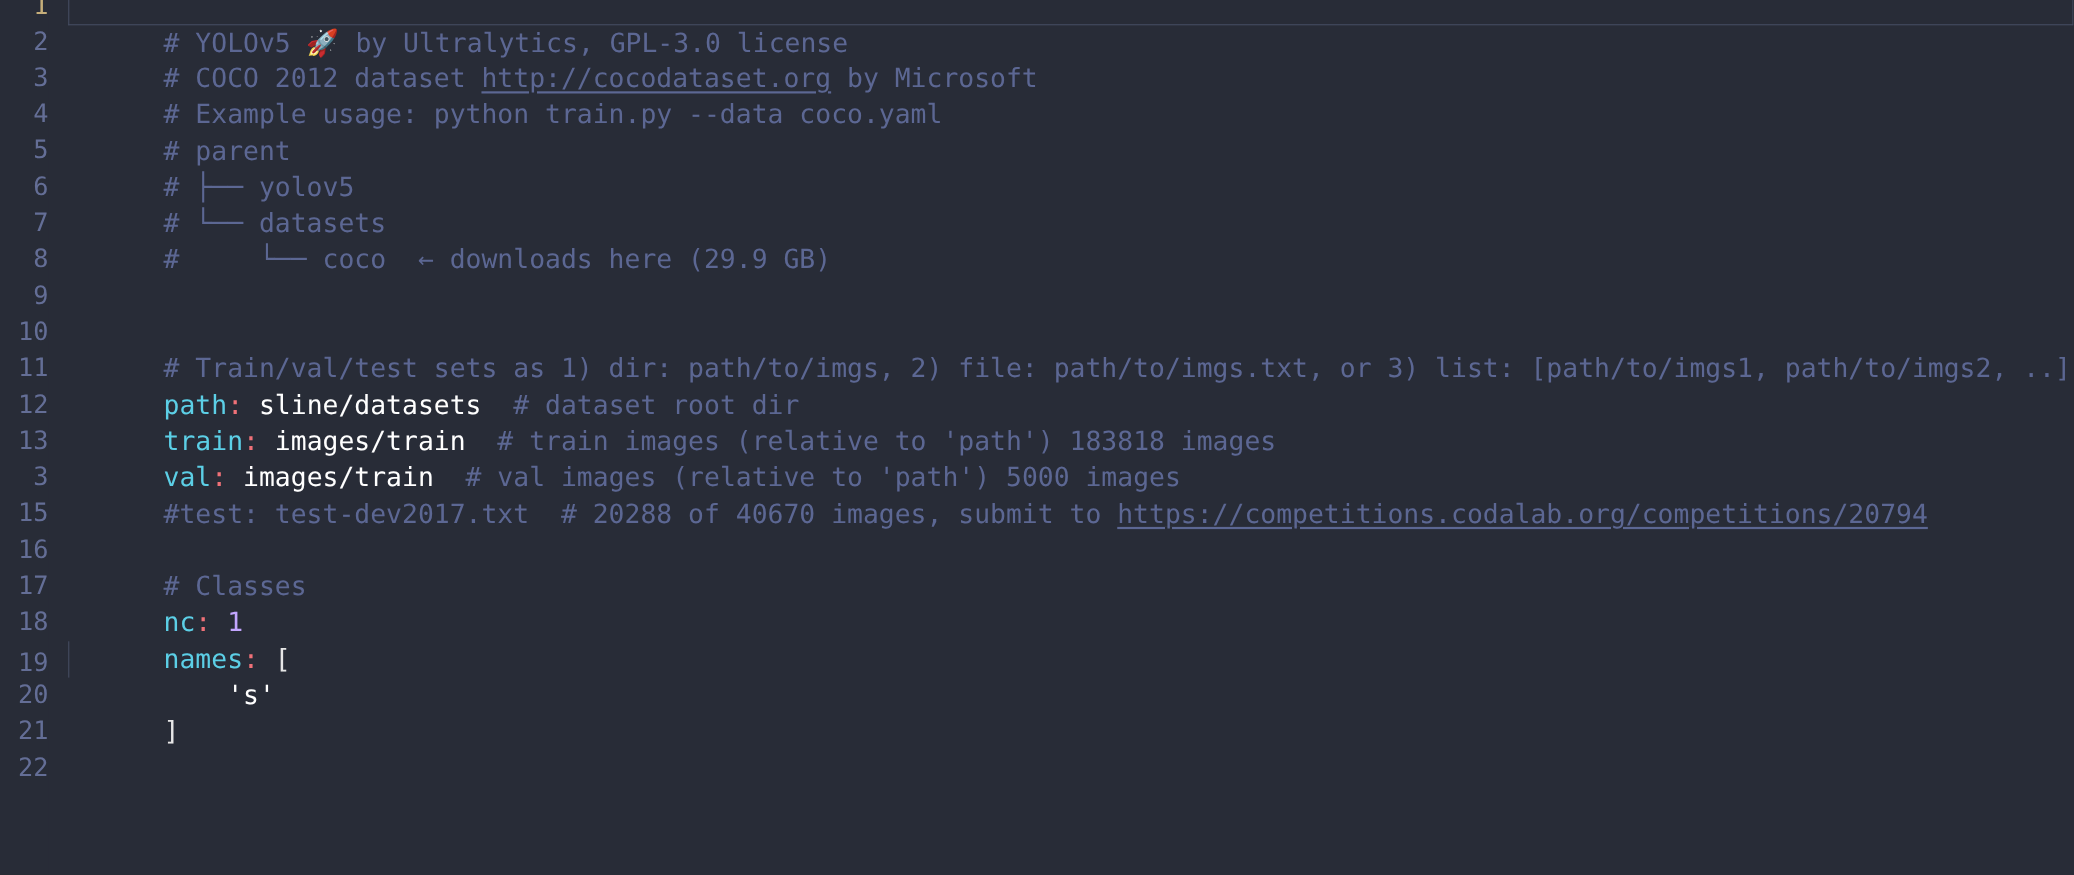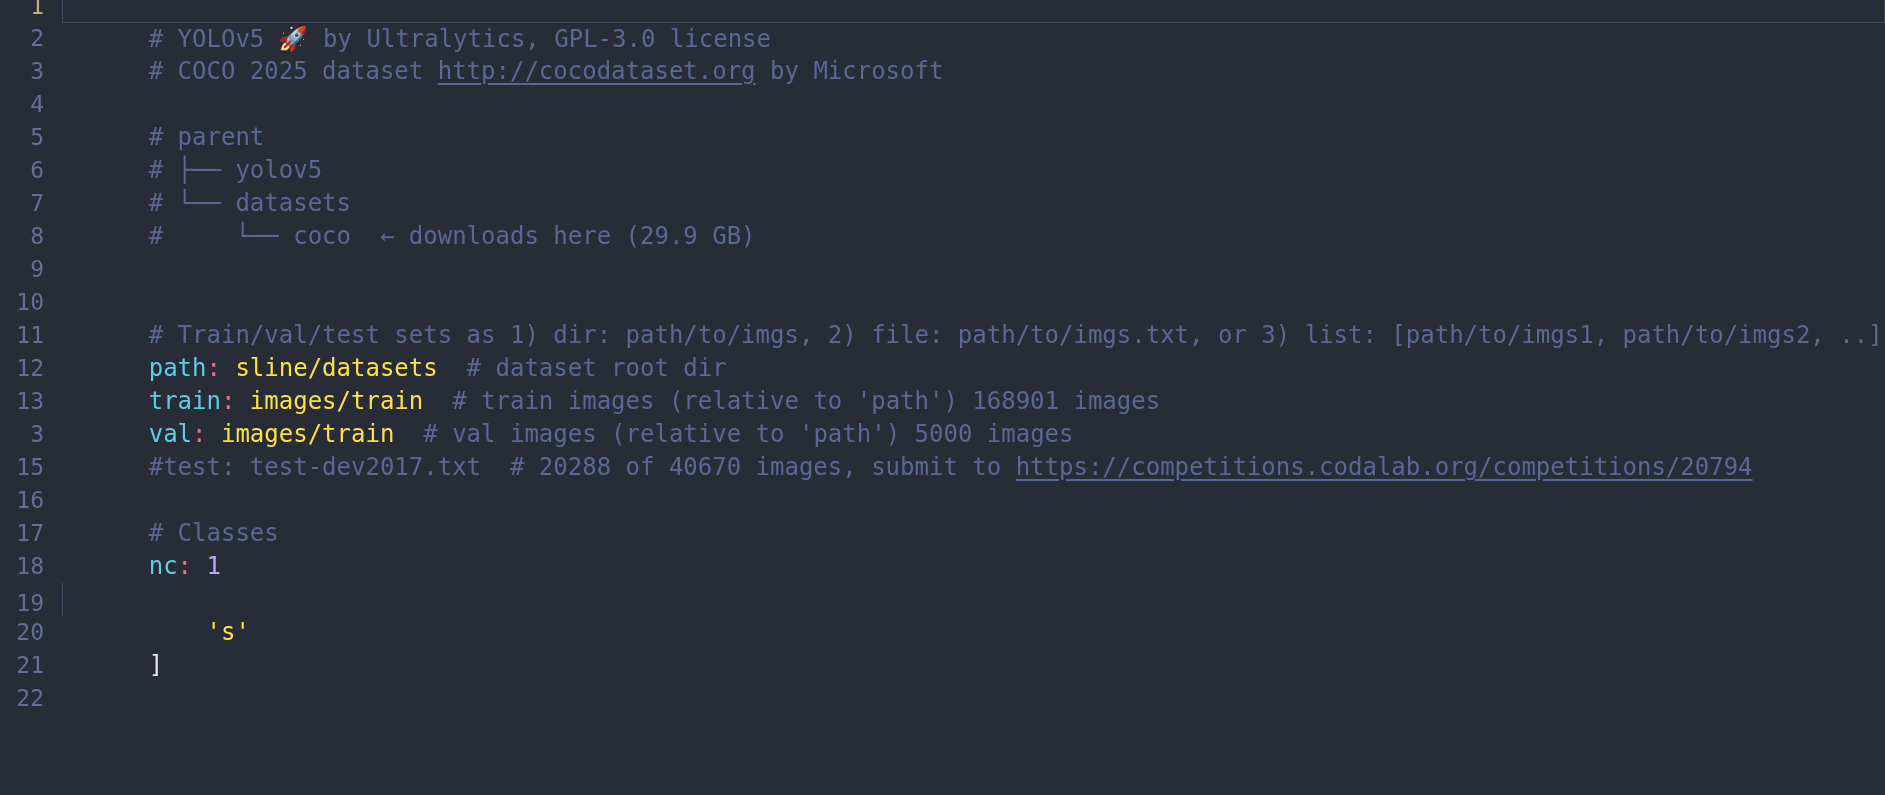--- a/index.html
+++ b/index.html
@@ -69,21 +69,21 @@
     box-sizing: border-box;
     pointer-events: none;
     z-index: 1;
   }
 
   
   .cmt  { color: #5c6793; }              
   .lnk  { color: #5c6793; text-decoration: underline; text-underline-offset: 4px; }
   .key  { color: #5ccfe6; }              
   .col  { color: #f07178; }              
-  .str  { color: #fde047; }              
+  .str  { color: #ffffff; }              
   .num  { color: #c3a6ff; }              
   .pun  { color: #e6e6e6; }              
 
   
   .indent-guide {
     position: absolute;
     width: 1px;
     background: #454c62;
     z-index: 2;
   }
@@ -122,23 +122,26 @@
 
   <div class="codearea">
 
     <div class="indent-guide" style="left:62px; top:583px; height:33px;"></div>
 
     <div class="line" style="top:-10px">
       <span class="cmt"># YOLOv5 🚀 by Ultralytics, GPL-3.0 license</span>
     </div>
 
     <div class="line" style="top:22px">
-      <span class="cmt"># COCO 2025 dataset </span><span class="lnk">http://cocodataset.org</span><span class="cmt"> by Microsoft</span>
-    </div>
-
+      <span class="cmt"># COCO 2012 dataset </span><span class="lnk">http://cocodataset.org</span><span class="cmt"> by Microsoft</span>
+    </div>
+
+    <div class="line" style="top:55px">
+      <span class="cmt"># Example usage: python train.py --data coco.yaml</span>
+    </div>
 
     <div class="line" style="top:88px">
       <span class="cmt"># parent</span>
     </div>
 
     <div class="line" style="top:121px">
       <span class="cmt"># ├── yolov5</span>
     </div>
 
     <div class="line" style="top:154px">
@@ -159,21 +162,21 @@
 
     <div class="line" style="top:286px">
       <span class="cmt"># Train/val/test sets as 1) dir: path/to/imgs, 2) file: path/to/imgs.txt, or 3) list: [path/to/imgs1, path/to/imgs2, ..]</span>
     </div>
 
     <div class="line" style="top:319px">
       <span class="key">path</span><span class="col">:</span><span class="str"> sline/datasets</span><span class="cmt">  # dataset root dir</span>
     </div>
 
     <div class="line" style="top:352px">
-      <span class="key">train</span><span class="col">:</span><span class="str"> images/train</span><span class="cmt">  # train images (relative to 'path') 168901 images</span>
+      <span class="key">train</span><span class="col">:</span><span class="str"> images/train</span><span class="cmt">  # train images (relative to 'path') 183818 images</span>
     </div>
 
     <div class="line" style="top:385px">
       <span class="key">val</span><span class="col">:</span><span class="str"> images/train</span><span class="cmt">  # val images (relative to 'path') 5000 images</span>
     </div>
 
     <div class="line" style="top:418px">
       <span class="cmt">#test: test-dev2017.txt  # 20288 of 40670 images, submit to </span><span class="lnk">https://competitions.codalab.org/competitions/20794</span><span class="cmt"></span>
     </div>
 
@@ -182,20 +185,23 @@
     </div>
 
     <div class="line" style="top:484px">
       <span class="cmt"># Classes</span>
     </div>
 
     <div class="line" style="top:517px">
       <span class="key">nc</span><span class="col">:</span><span class="num"> 1</span>
     </div>
 
+    <div class="line" style="top:550px">
+      <span class="key">names</span><span class="col">:</span><span class="pun"> [</span>
+    </div>
 
     <div class="line" style="top:583px">
       <span class="str">    's'</span>
     </div>
 
     <div class="line" style="top:616px">
       <span class="pun">]</span>
     </div>
 
     <div class="line" style="top:649px">

